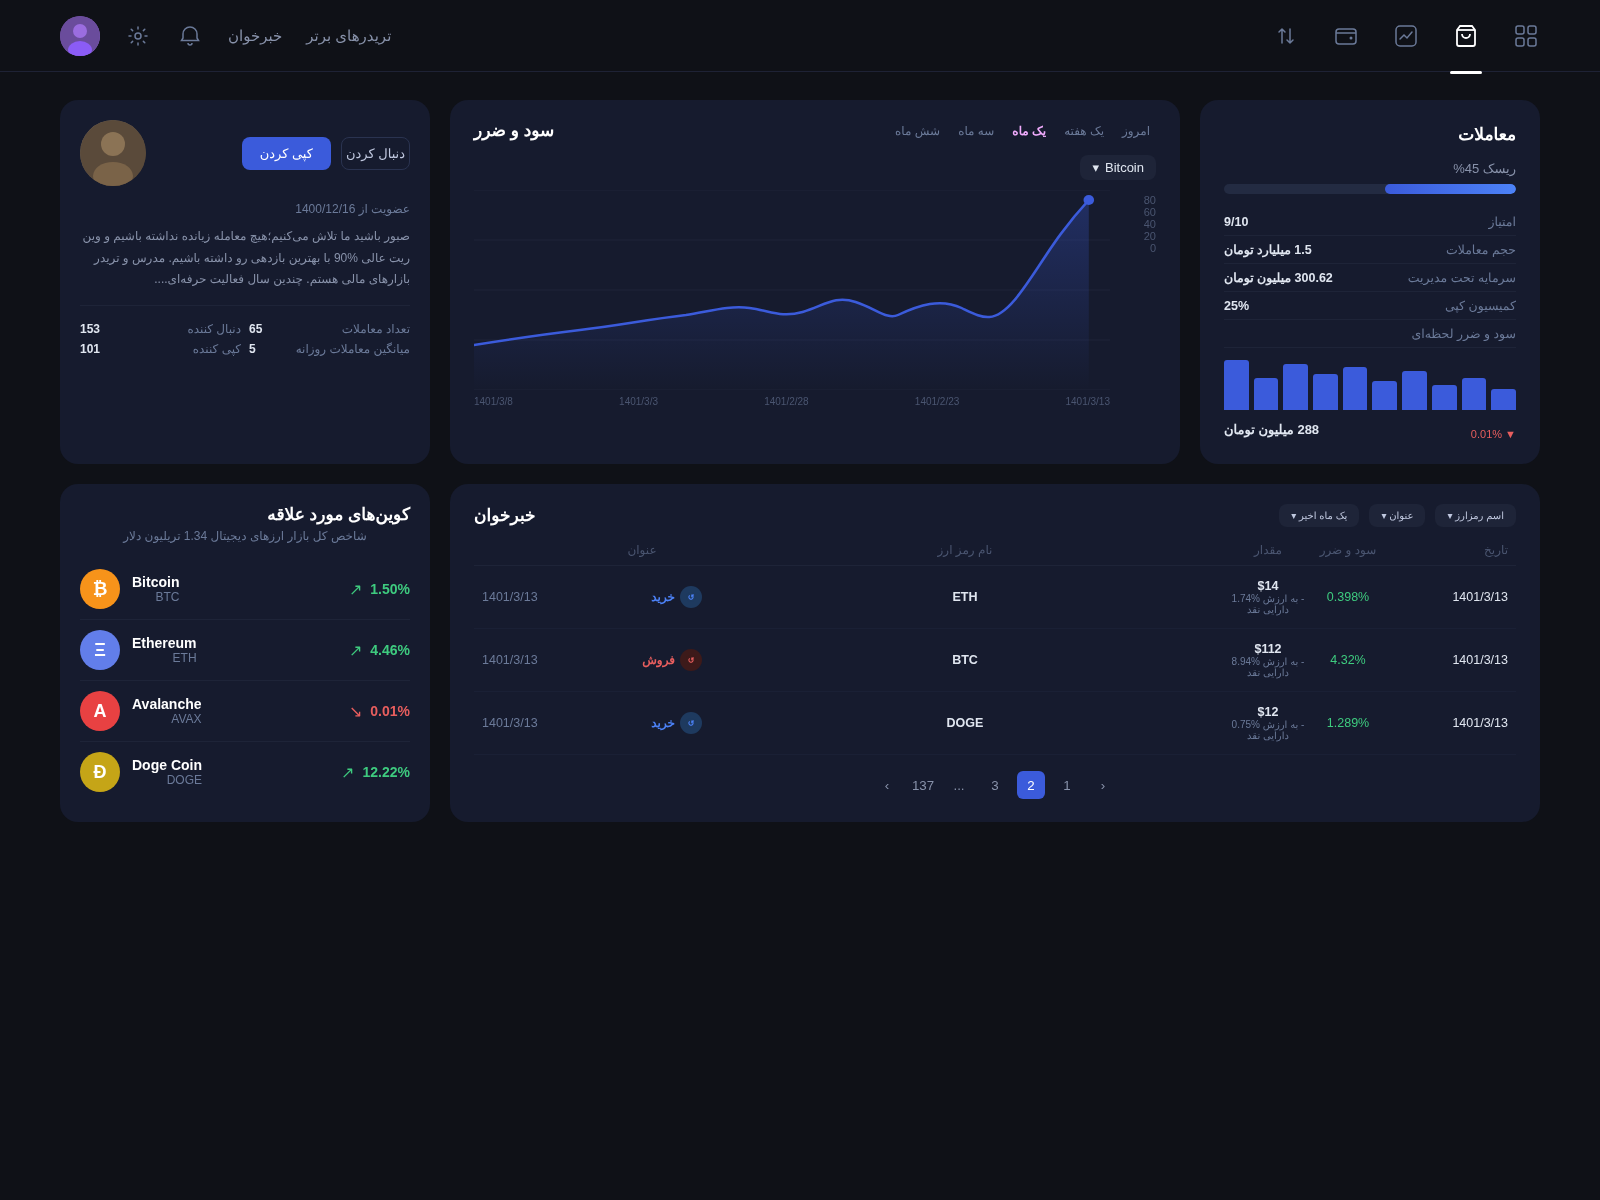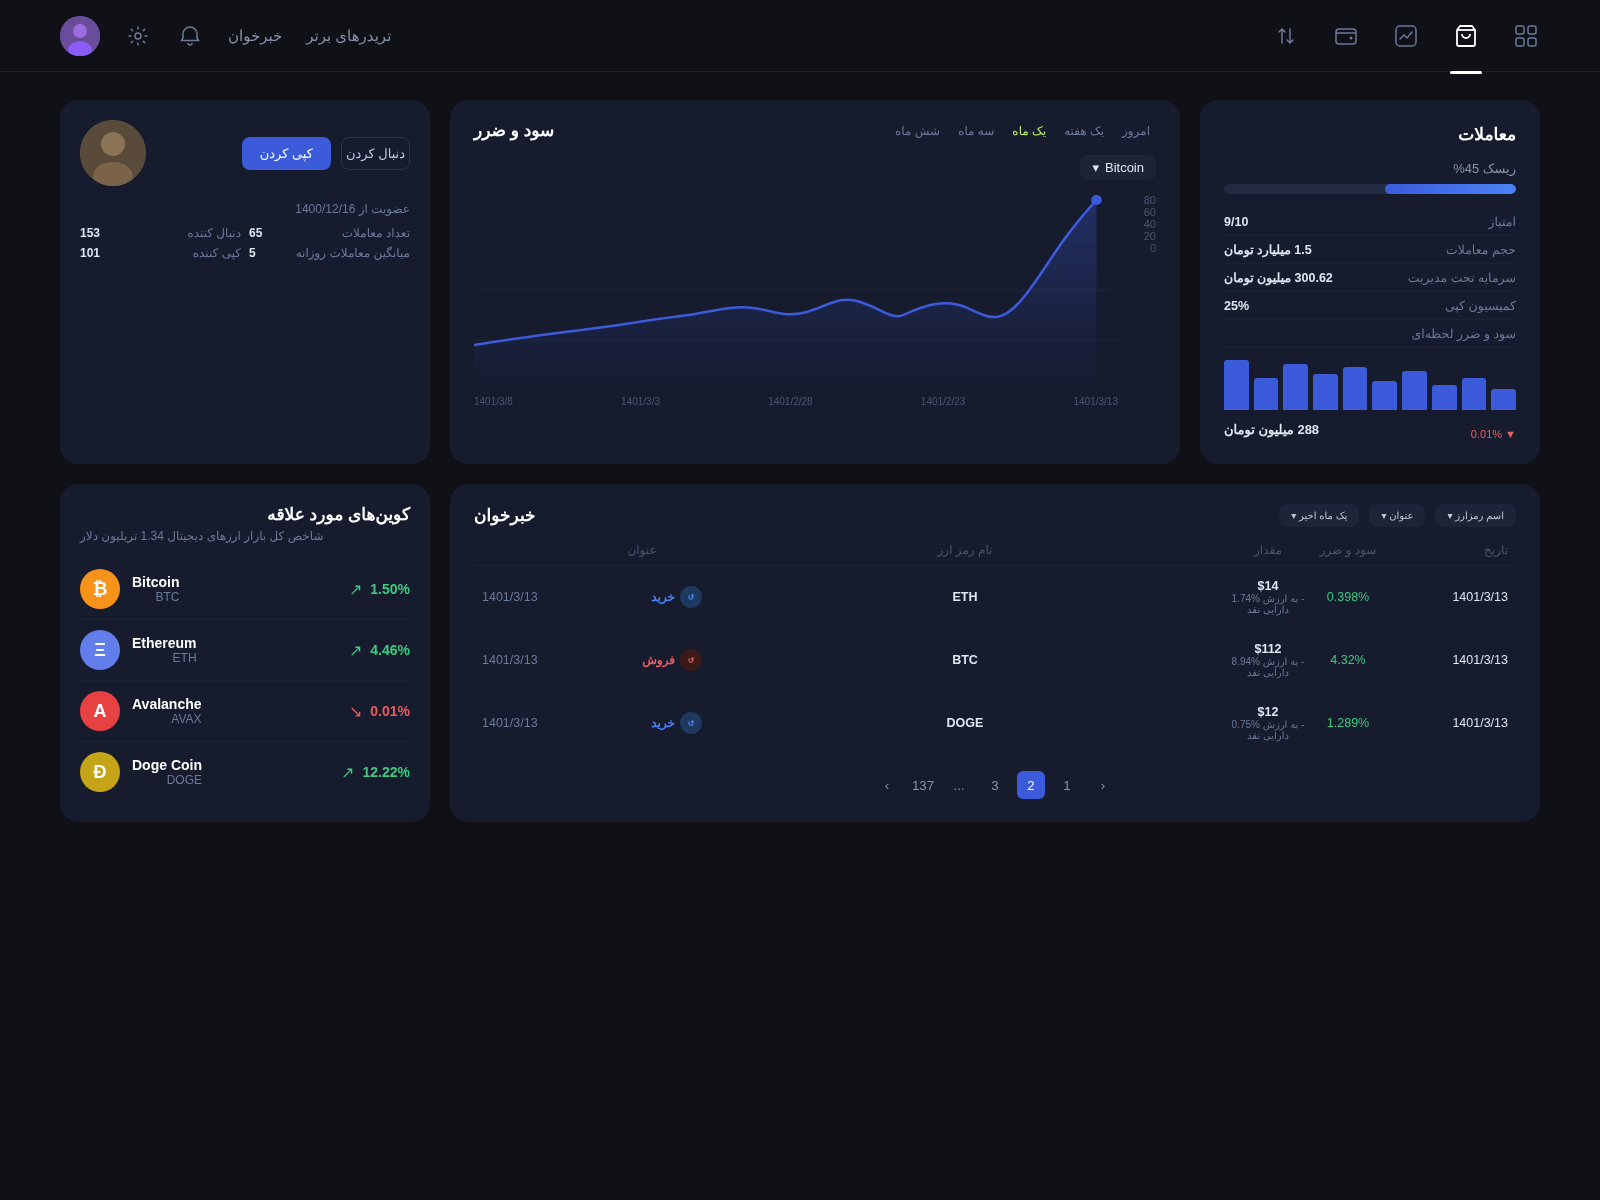--- a/index.html
+++ b/index.html
@@ -188,22 +188,22 @@
       gap: 6px;
     }
     .time-tab {
       font-size: 12px;
       color: #6b7a99;
       cursor: pointer;
       padding: 3px 6px;
       border-radius: 5px;
     }
     .time-tab.active {
-      color: #bef264;
-      font-weight: 400;
+      color: #f0abfc;
+      font-weight: 700;
     }
 
     
     .chart-svg-container {
       position: relative;
       height: 200px;
     }
     .chart-svg-container svg {
       width: 100%;
       height: 100%;
@@ -426,21 +426,21 @@
     .coins-title {
       font-size: 17px;
       font-weight: 700;
       color: #fff;
       text-align: right;
       margin-bottom: 4px;
     }
     .coins-subtitle {
       font-size: 12px;
       color: #6b7a99;
-      text-align: left;
+      text-align: center;
       margin-bottom: 16px;
     }
     .coin-row {
       display: flex;
       align-items: center;
       justify-content: space-between;
       padding: 10px 0;
       border-bottom: 1px solid #1e2438;
     }
     .coin-row:last-child { border-bottom: none; }
@@ -610,21 +610,21 @@
         <div style="display:flex;align-items:center;gap:12px;">
           <div class="chart-title">سود و ضرر</div>
         </div>
       </div>
       <div style="display:flex;align-items:center;gap:8px;margin-bottom:10px;">
         <div class="coin-selector">
           <span>Bitcoin</span>
           <span>▾</span>
         </div>
       </div>
-      <div style="display:flex;gap:8px;">
+      <div style="display:flex;gap:16px;">
         <div class="y-axis-labels" style="position:relative;width:30px;flex-shrink:0;">
           <span>80</span>
           <span>60</span>
           <span>40</span>
           <span>20</span>
           <span>0</span>
         </div>
         <div style="flex:1;">
           <div class="chart-svg-container">
             <svg viewBox="0 0 600 200" preserveAspectRatio="none" width="100%" height="100%">
@@ -666,20 +666,21 @@
         </div>
         <div class="profile-avatar-large">
           <svg viewBox="0 0 66 66">
             <circle cx="33" cy="33" r="33" fill="#5a4a3a"></circle>
             <circle cx="33" cy="24" r="12" fill="#8b7355"></circle>
             <ellipse cx="33" cy="56" rx="20" ry="14" fill="#7a6348"></ellipse>
           </svg>
         </div>
       </div>
       <div class="profile-date">عضویت از 1400/12/16</div>
+      <div class="profile-bio">صبور باشید ما تلاش می‌کنیم‌؛هیچ معامله زیانده نداشته باشیم و وین ریت عالی %90 با بهترین بازدهی رو داشته باشیم. مدرس و تریدر بازارهای مالی هستم. چندین سال فعالیت حرفه‌ای....</div>
       <div class="profile-stats">
         <div class="profile-stat-group">
           <div class="profile-stat-row">
             <span class="ps-label">تعداد معاملات</span>
             <span class="ps-value">65</span>
           </div>
           <div class="profile-stat-row">
             <span class="ps-label">میانگین معاملات روزانه</span>
             <span class="ps-value">5</span>
           </div>

